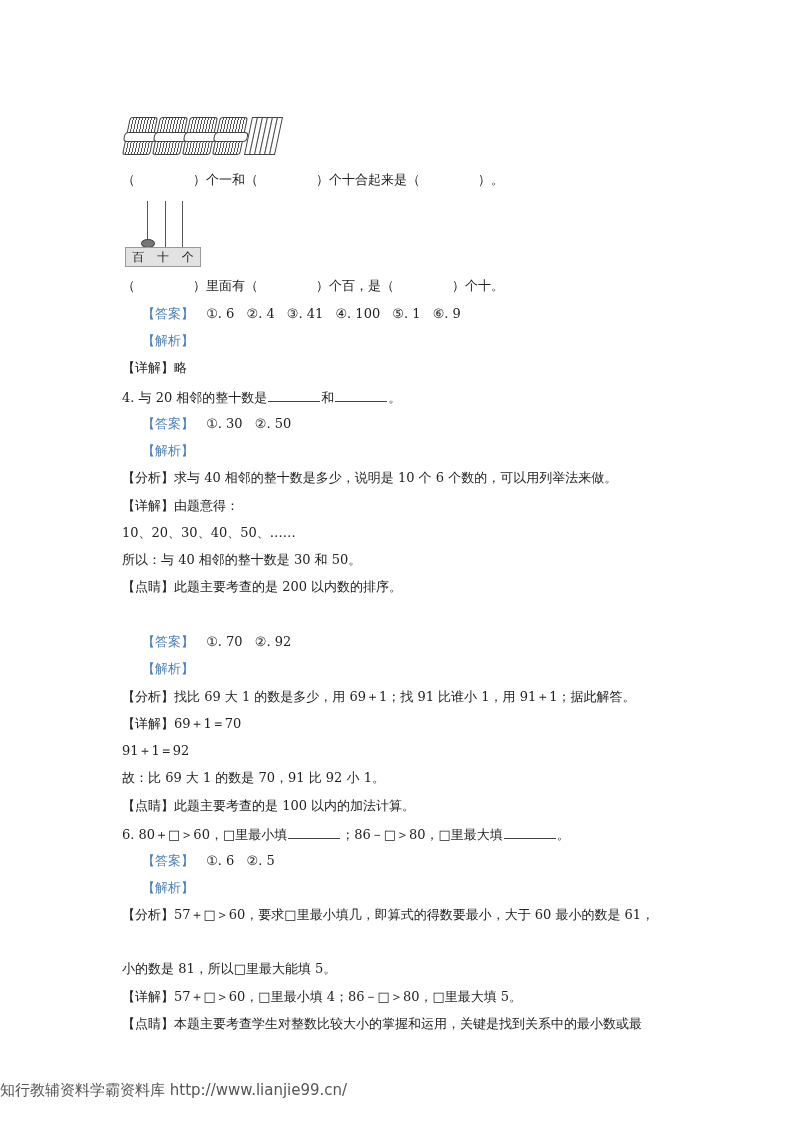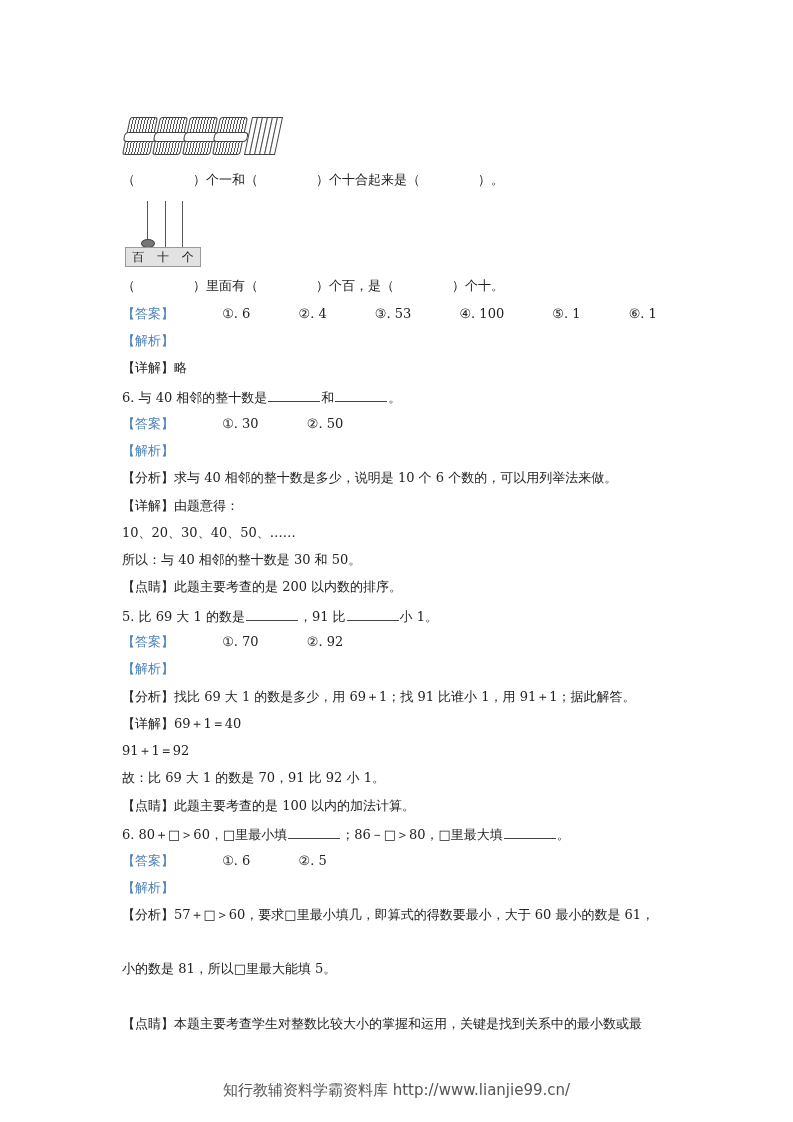--- a/index.html
+++ b/index.html
@@ -6,27 +6,27 @@
   body {
     width: 793px; height: 1122px; position: relative; overflow: hidden;
     font-family: "DejaVu Serif", "Liberation Serif", serif;
     color: #222222; font-size: 13px;
   }
   .page { position: absolute; left: 0; top: 11px; width: 793px; height: 1122px; }
   .line {
     position: absolute; left: 122px; white-space: nowrap;
     font-size: 13px; line-height: 18px;
   }
-  .tag-blue { color: #4a7fb8; }
+  .tag-blue { color: #4a7fb8; margin-left: 20px; }
   .blank {
     display: inline-block; width: 52px; border-bottom: 1px solid #444;
     height: 14px; vertical-align: baseline; margin: 0 1px;
   }
   .paren-gap { display: inline-block; width: 58px; }
-  .ans-item { display: inline-block; margin-left: 44px; }
+  .ans-item { display: inline-block; margin-left: 8px; }
   .ans-item:first-of-type { margin-left: 34px; }
 
   
   .bundles { position: absolute; left: 122px; top: 104px; width: 156px; height: 42px; }
   .bundle {
     position: absolute; top: 2px; width: 26px; height: 36px;
     transform: skewX(-12deg);
     background: repeating-linear-gradient(90deg, #ffffff 0 2px, #555 2px 3px);
     border: 1px solid #444; border-radius: 3px;
   }
@@ -47,21 +47,21 @@
     border-radius: 50%; background: #777; border: 1px solid #444;
   }
   .abacus-base {
     position: absolute; left: 3px; top: 46px; width: 74px; height: 18px;
     background: #e2e2e2; border: 1px solid #999;
     display: flex; justify-content: space-around; align-items: center;
     font-size: 12px; color: #222;
   }
 
   .footer {
-    position: absolute; left: 0; top: 1070px; width: 793px; text-align: center;
+    position: absolute; left: 0; top: 1070px; width: 793px; text-align: left;
     font-family: "DejaVu Sans", "Liberation Sans", sans-serif;
     font-size: 15px; color: #555555;
   }
 </style>
 </head>
 <body>
 
 <div class="page">
 
   <div class="bundles">
@@ -102,83 +102,83 @@
   </div>
 
   <div class="line" style="top:266px">
     <span>（</span><span class="paren-gap"></span><span>）里面有（</span><span class="paren-gap"></span><span>）个百，是（</span><span class="paren-gap"></span><span>）个十。</span>
   </div>
 
   <div class="line" style="top:294px">
     <span class="tag-blue">【答案】</span>
     <span class="ans-item">①. 6</span>
     <span class="ans-item">②. 4</span>
-    <span class="ans-item">③. 53</span>
+    <span class="ans-item">③. 41</span>
     <span class="ans-item">④. 100</span>
     <span class="ans-item">⑤. 1</span>
-    <span class="ans-item">⑥. 1</span>
+    <span class="ans-item">⑥. 9</span>
   </div>
   <div class="line tag-blue" style="top:321px">【解析】</div>
   <div class="line" style="top:348px">
     <span>【详解】</span><span>略</span>
   </div>
 
   <div class="line" style="top:376px">
-    <span>6. 与 40 相邻的整十数是</span><span class="blank"></span><span>和</span><span class="blank"></span><span>。</span>
+    <span>4. 与 20 相邻的整十数是</span><span class="blank"></span><span>和</span><span class="blank"></span><span>。</span>
   </div>
   <div class="line" style="top:404px">
     <span class="tag-blue">【答案】</span>
     <span class="ans-item">①. 30</span>
     <span class="ans-item">②. 50</span>
   </div>
   <div class="line tag-blue" style="top:431px">【解析】</div>
   <div class="line" style="top:458px">
     <span>【分析】</span><span>求与 40 相邻的整十数是多少，说明是 10 个 6 个数的，可以用列举法来做。</span>
   </div>
   <div class="line" style="top:486px">
     <span>【详解】</span><span>由题意得：</span>
   </div>
   <div class="line" style="top:513px">10、20、30、40、50、……</div>
   <div class="line" style="top:540px">所以：与 40 相邻的整十数是 30 和 50。</div>
   <div class="line" style="top:567px">
     <span>【点睛】</span><span>此题主要考查的是 200 以内数的排序。</span>
   </div>
 
-  <div class="line" style="top:595px">
-    <span>5. 比 69 大 1 的数是</span><span class="blank"></span><span>，91 比</span><span class="blank"></span><span>小 1。</span>
-  </div>
   <div class="line" style="top:622px">
     <span class="tag-blue">【答案】</span>
     <span class="ans-item">①. 70</span>
     <span class="ans-item">②. 92</span>
   </div>
   <div class="line tag-blue" style="top:649px">【解析】</div>
   <div class="line" style="top:677px">
     <span>【分析】</span><span>找比 69 大 1 的数是多少，用 69＋1；找 91 比谁小 1，用 91＋1；据此解答。</span>
   </div>
   <div class="line" style="top:704px">
-    <span>【详解】</span><span>69＋1＝40</span>
+    <span>【详解】</span><span>69＋1＝70</span>
   </div>
   <div class="line" style="top:731px">91＋1＝92</div>
   <div class="line" style="top:758px">故：比 69 大 1 的数是 70，91 比 92 小 1。</div>
   <div class="line" style="top:786px">
     <span>【点睛】</span><span>此题主要考查的是 100 以内的加法计算。</span>
   </div>
 
   <div class="line" style="top:813px">
     <span>6. 80＋□＞60，□里最小填</span><span class="blank"></span><span>；86－□＞80，□里最大填</span><span class="blank"></span><span>。</span>
   </div>
   <div class="line" style="top:841px">
     <span class="tag-blue">【答案】</span>
     <span class="ans-item">①. 6</span>
     <span class="ans-item">②. 5</span>
   </div>
   <div class="line tag-blue" style="top:868px">【解析】</div>
   <div class="line" style="top:895px">
     <span>【分析】</span><span>57＋□＞60，要求□里最小填几，即算式的得数要最小，大于 60 最小的数是 61，</span>
   </div>
   <div class="line" style="top:949px">小的数是 81，所以□里最大能填 5。</div>
+  <div class="line" style="top:977px">
+    <span>【详解】</span><span>57＋□＞60，□里最小填 4；86－□＞80，□里最大填 5。</span>
+  </div>
   <div class="line" style="top:1004px">
     <span>【点睛】</span><span>本题主要考查学生对整数比较大小的掌握和运用，关键是找到关系中的最小数或最</span>
   </div>
 
   <div class="footer">知行教辅资料学霸资料库 http://www.lianjie99.cn/</div>
 </div>
 
 </body></html>

